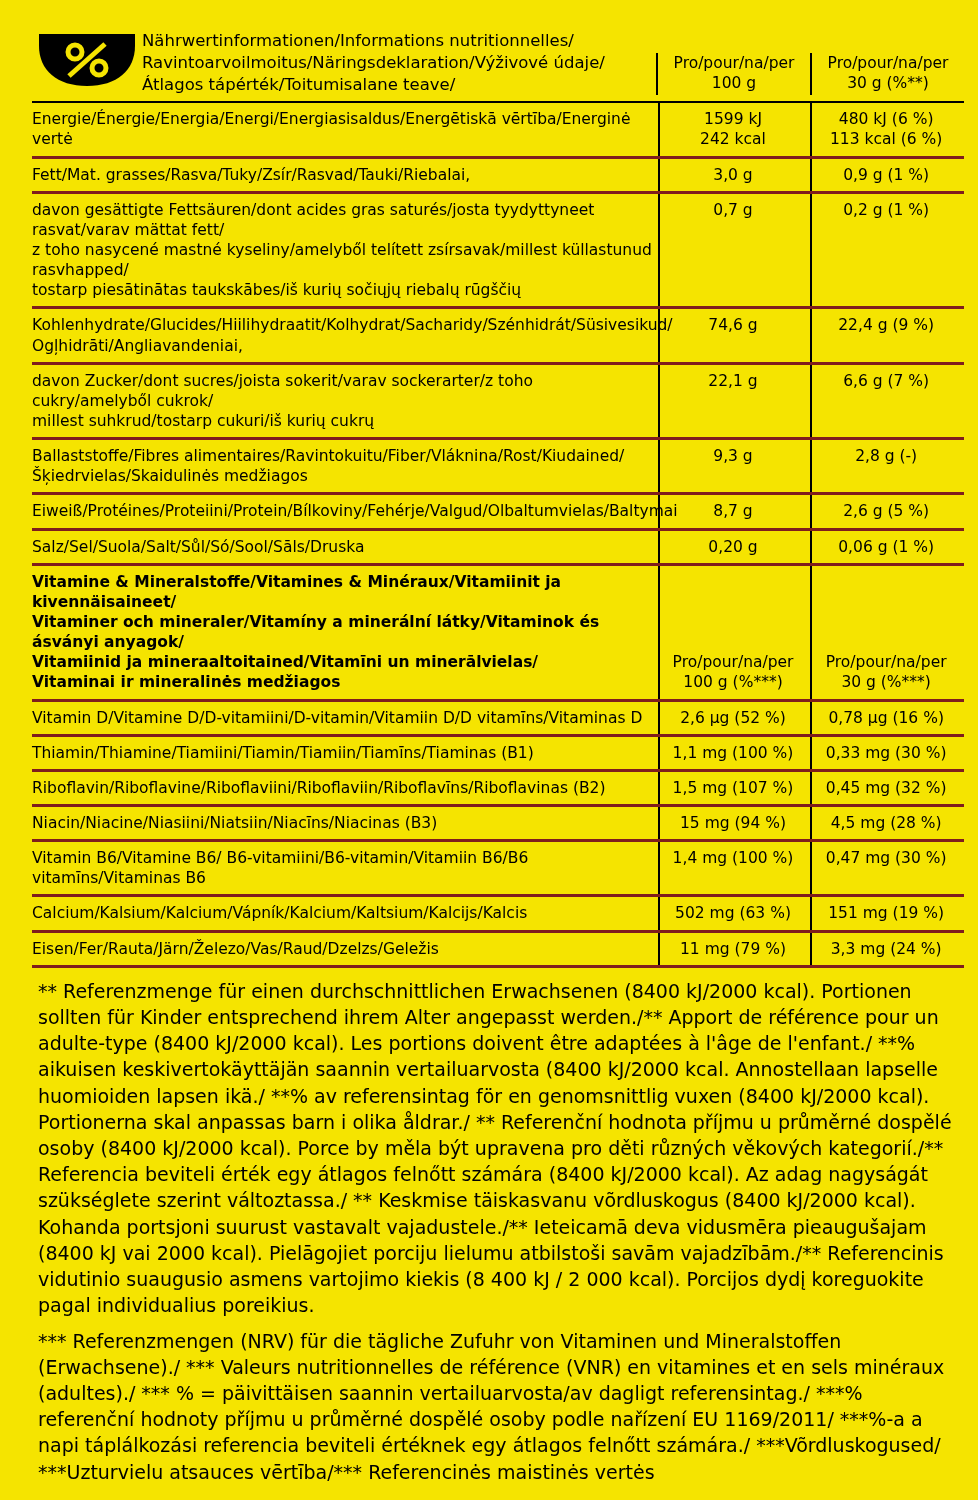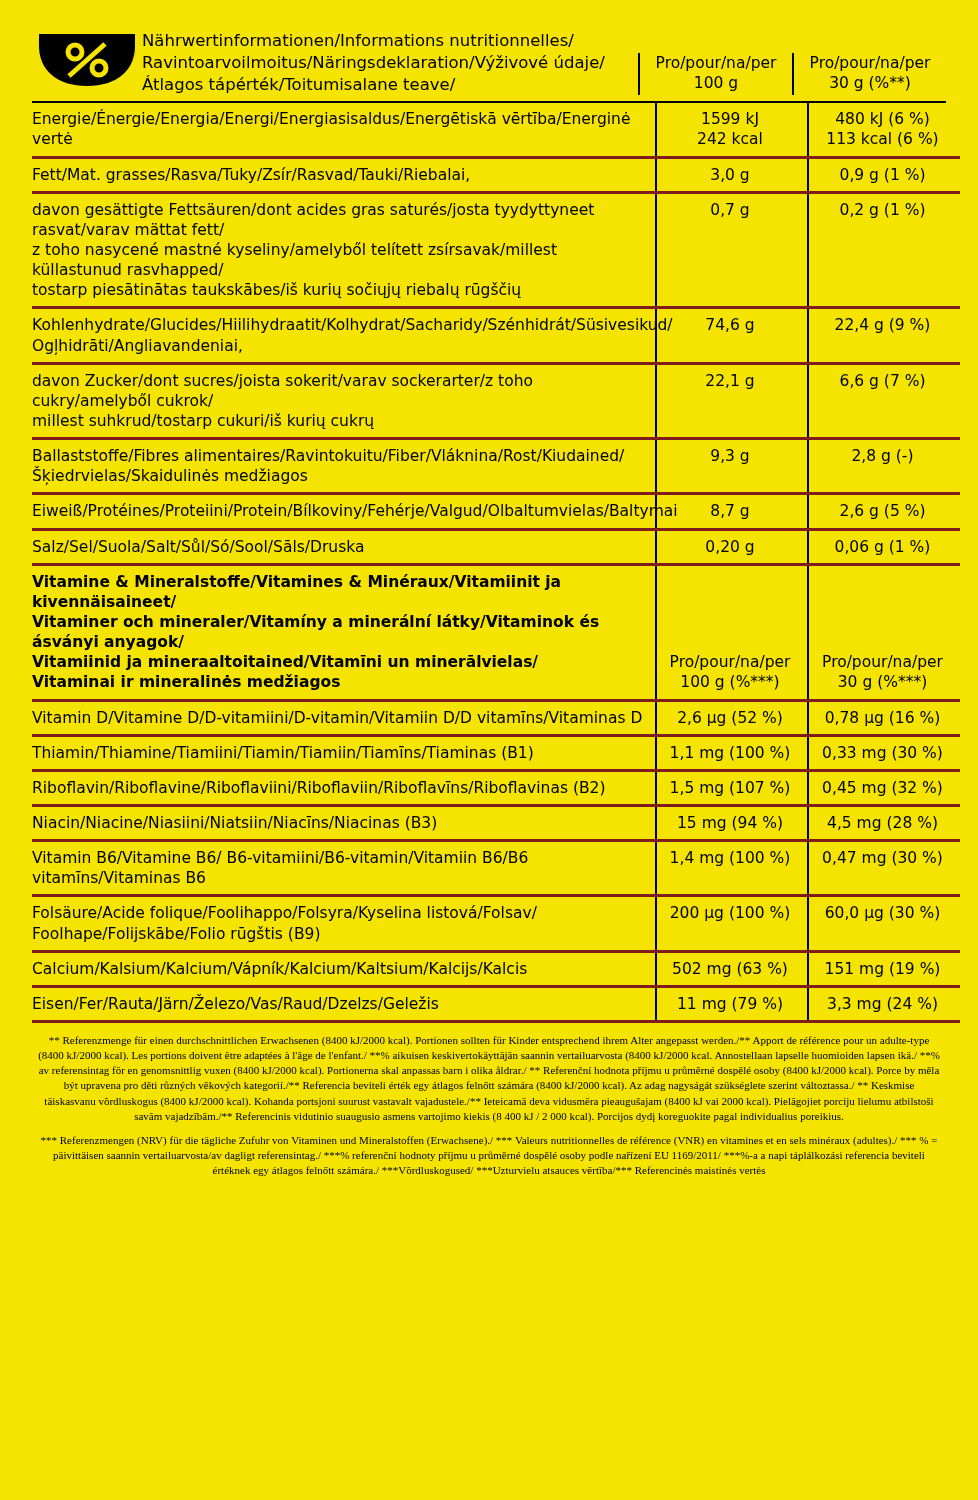--- a/index.html
+++ b/index.html
@@ -13,21 +13,21 @@
     font-family: "DejaVu Sans", sans-serif;
     color: #000;
     overflow: hidden;
   }
   .page {
     position: relative;
     width: 978px;
     height: 1469px;
     background: #F5E400;
     box-sizing: border-box;
-    padding: 28px 32px 10px 32px;
+    padding: 28px 14px 10px 32px;
   }
 
   
   .header-row {
     display: flex;
     align-items: flex-start;
     border-bottom: 2px solid #000;
     padding-bottom: 6px;
   }
   .pct-badge {
@@ -98,25 +98,23 @@
     text-align: center;
   }
   .thickline td { border-bottom: 2px solid #000; }
 
   .vitrow td { padding: 4px 4px 4px 0; }
   .vitrow td.val { white-space: nowrap; }
 
   
   .notes {
     margin-top: 10px;
-    font-size: 11px;
+    font-size: 19px;
     line-height: 1.38;
-    text-align: center;
     padding: 0 6px;
-    font-family: Liberation Serif, serif;
   }
   .notes p { margin: 0 0 9px 0; }
   .notes p:last-child { margin-bottom: 0; }
 </style>
 </head>
 <body>
 
 <div class="page">
 
   <div class="header-row">
@@ -255,28 +253,20 @@
         <td class="label">Niacin/Niacine/Niasiini/Niatsiin/Niacīns/Niacinas (B3)</td>
         <td class="val">15 mg  (94 %)</td>
         <td class="val">4,5 mg  (28 %)</td>
       </tr>
       <tr class="vitrow">
         <td class="label">Vitamin B6/Vitamine B6/ B6-vitamiini/B6-vitamin/Vitamiin B6/B6 vitamīns/Vitaminas B6</td>
         <td class="val">1,4 mg (100 %)</td>
         <td class="val">0,47 mg (30 %)</td>
       </tr>
       <tr class="vitrow">
-        <td class="label">
-          <div>Folsäure/Acide folique/Foolihappo/Folsyra/Kyselina listová/Folsav/</div>
-          <div>Foolhape/Folijskābe/Folio rūgštis (B9)</div>
-        </td>
-        <td class="val">200 µg (100 %)</td>
-        <td class="val">60,0 µg (30 %)</td>
-      </tr>
-      <tr class="vitrow">
         <td class="label">Calcium/Kalsium/Kalcium/Vápník/Kalcium/Kaltsium/Kalcijs/Kalcis</td>
         <td class="val">502 mg  (63 %)</td>
         <td class="val">151 mg (19 %)</td>
       </tr>
       <tr class="vitrow thickline">
         <td class="label">Eisen/Fer/Rauta/Järn/Železo/Vas/Raud/Dzelzs/Geležis</td>
         <td class="val">11 mg  (79 %)</td>
         <td class="val">3,3 mg (24 %)</td>
       </tr>
     </tbody>

